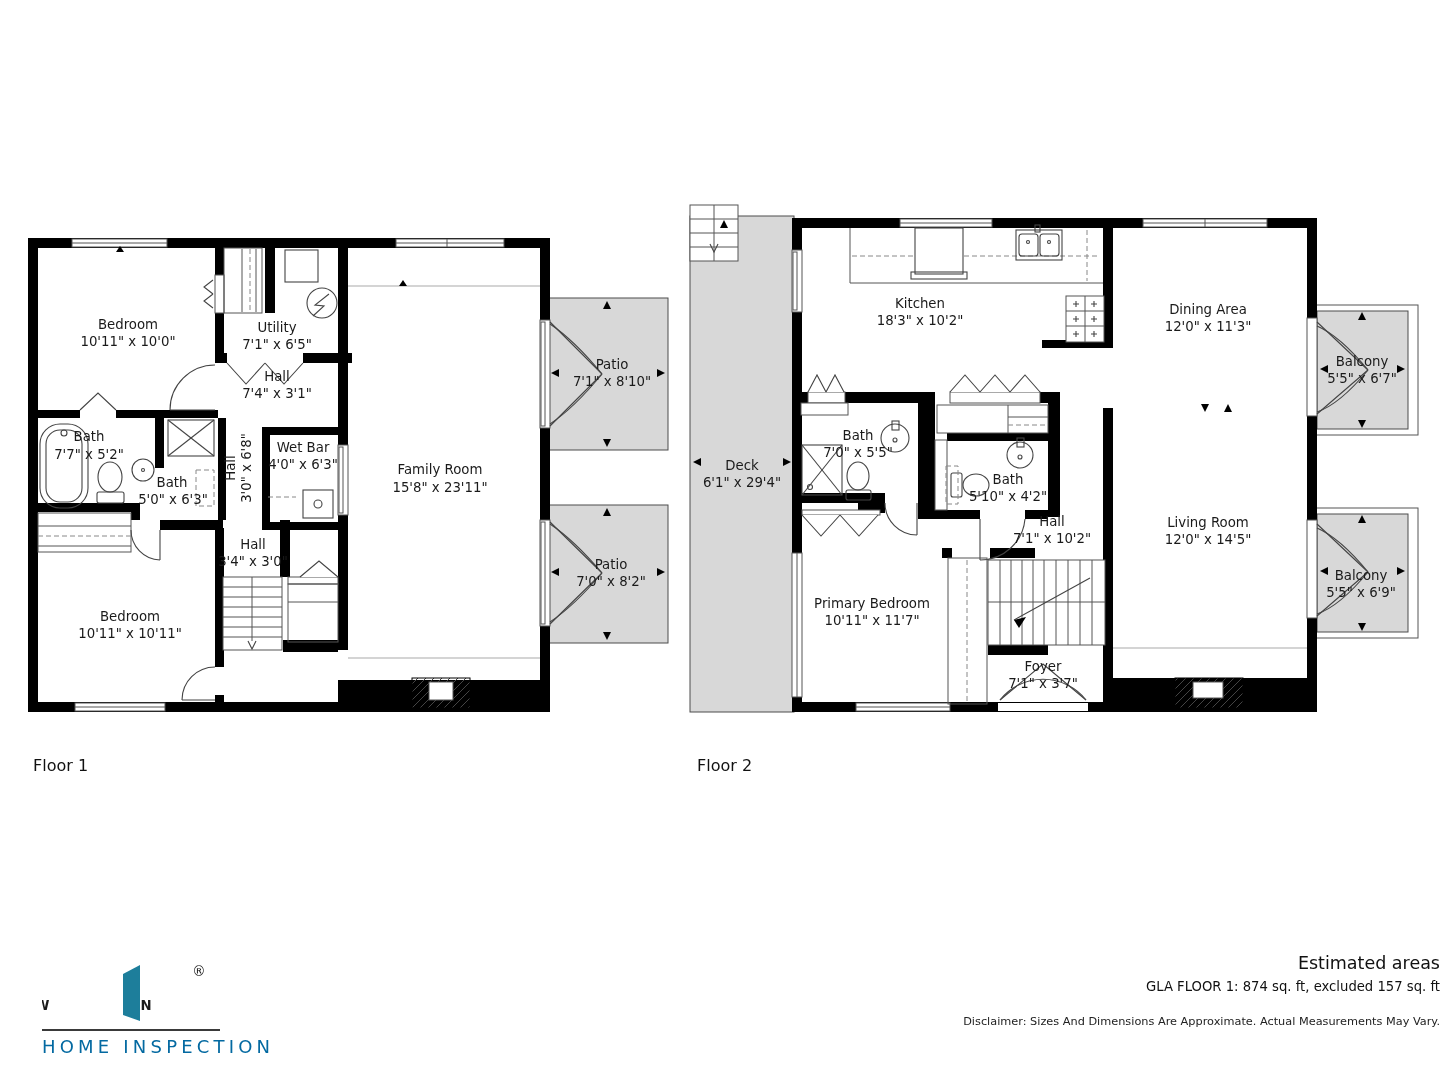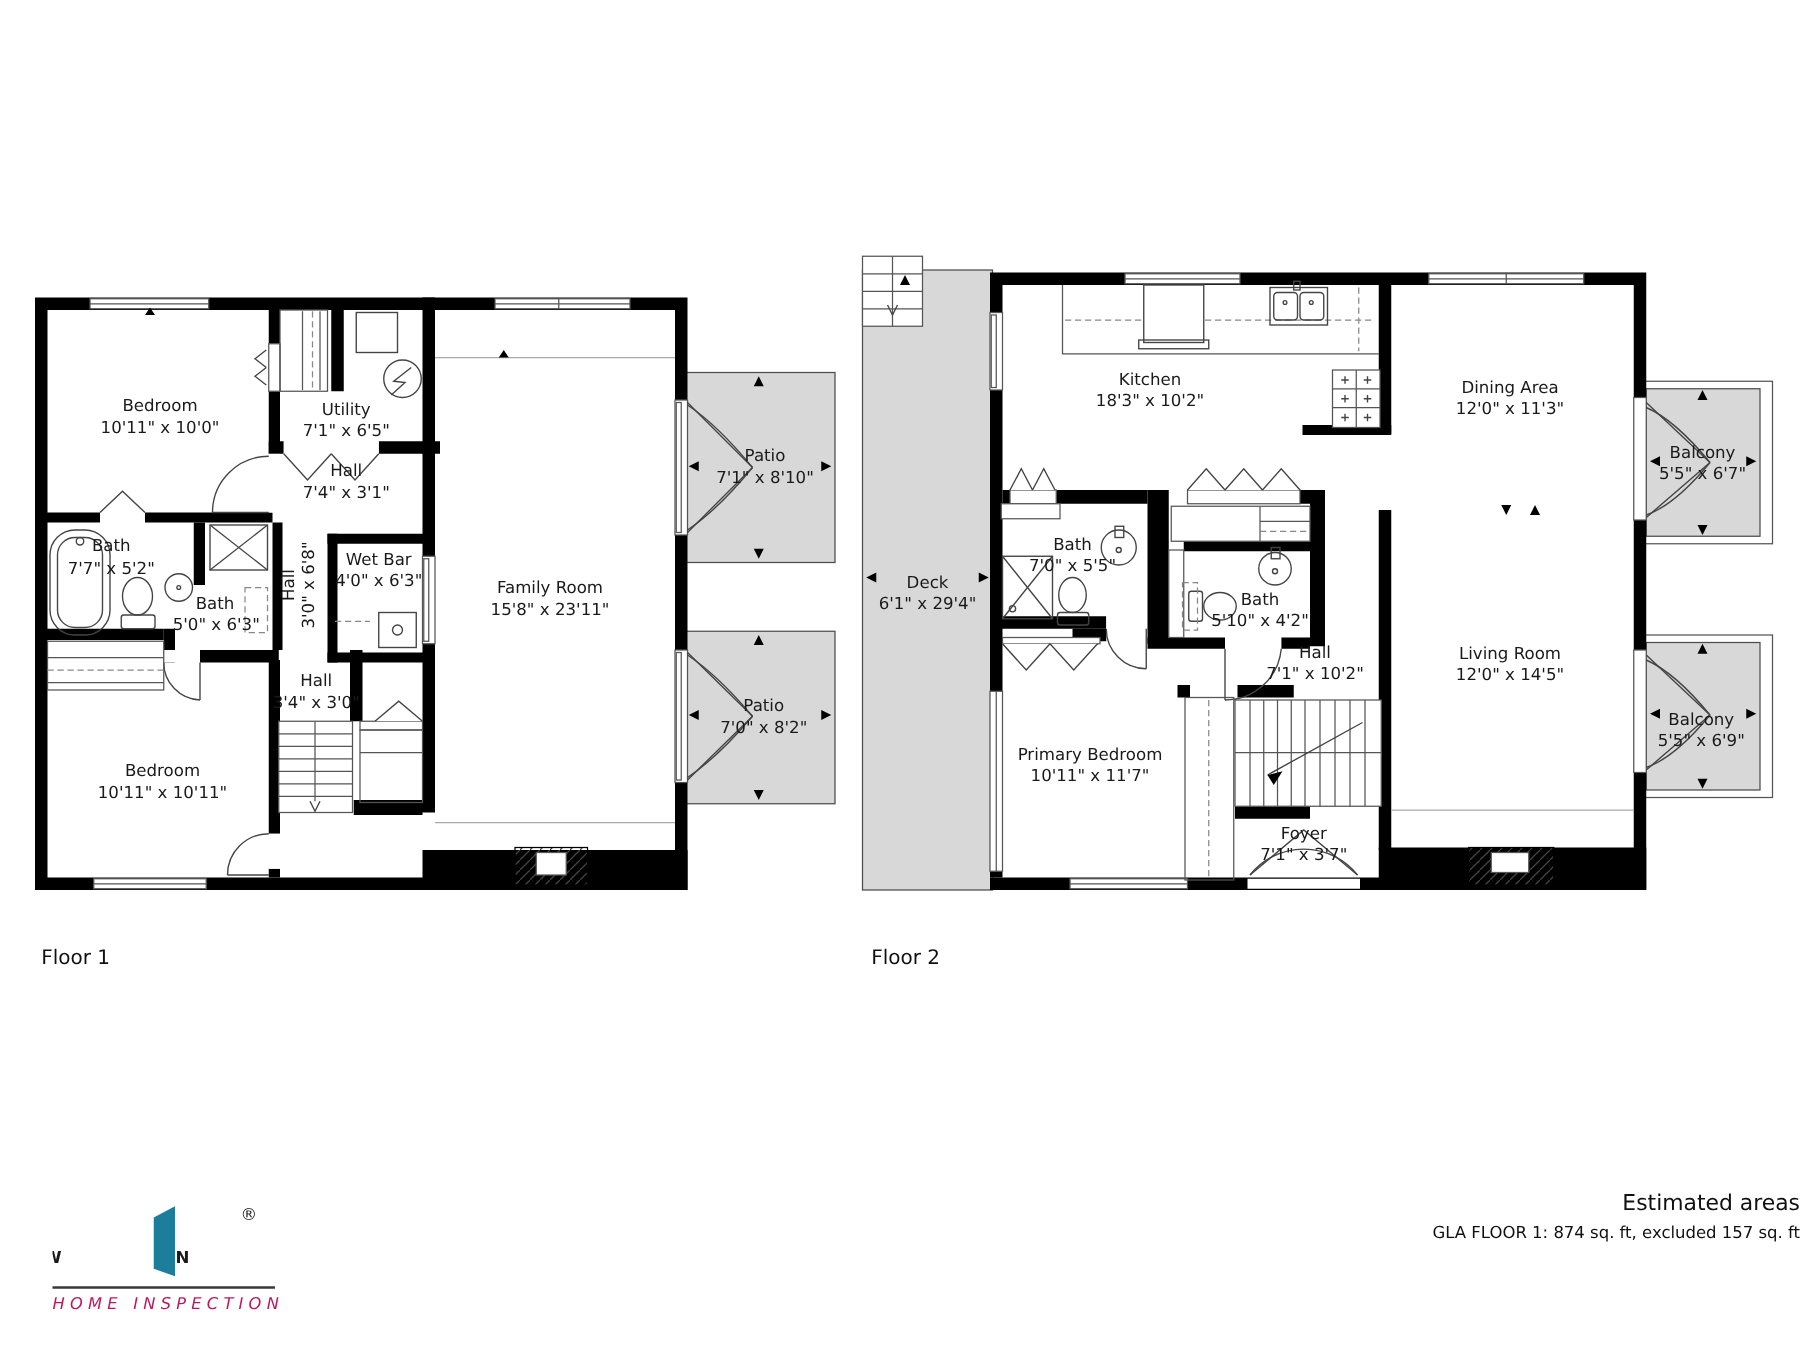--- a/index.html
+++ b/index.html
@@ -17,21 +17,21 @@
   .wh{fill:#fff;stroke:#555;stroke-width:1;}
   .arr{fill:#000;stroke:none;}
   .caption{position:absolute;font-size:16px;color:#111;}
   .cap1{left:33px;top:756px;} .cap2{left:697px;top:756px;}
   .footer{position:absolute;top:953px;left:0;width:100%;text-align:right;color:#111;}
   .f-title{font-size:17.5px;margin-bottom:7px;}
   .f-line{font-size:13.2px;line-height:14.6px;padding-left:15px;}
   .f-disclaimer{font-size:11.3px;margin-top:20px;color:#222;}
   .logo{position:absolute;left:42px;top:962px;width:178px;}
   .logo-line{border-top:2px solid #3a3a3a;margin:3px 0 5px 0;}
-  .logo-tagline{font-size:13px;letter-spacing:4.2px;color:#be185d;white-space:nowrap;font-weight:500;font-style:italic;}
+  .logo-tagline{font-size:18px;letter-spacing:4.2px;color:#0369a1;white-space:nowrap;font-weight:500;}
 </style>
 </head>
 <body>
 
 <div class="page">
 
 <svg class="plan" width="1440" height="1080" viewBox="0 0 1440 1080">
   <defs>
     <pattern id="hatch" patternUnits="userSpaceOnUse" width="8" height="8">
       <path d="M0,8 L8,0" stroke="#444" stroke-width="1"></path>
@@ -425,15 +425,16 @@
     <text x="104" y="48" text-anchor="start" font-size="58" font-weight="bold" fill="#1d7e9b">N</text>
     <text x="157" y="14" text-anchor="start" font-size="11" fill="#1d7e9b">®</text>
   </svg>
   <div class="logo-line"></div>
   <div class="logo-tagline">HOME INSPECTION</div>
 </div>
 
 <div class="footer">
   <div class="f-title">Estimated areas</div>
   <div class="f-line">GLA FLOOR 1: 874 sq. ft, excluded 157 sq. ft</div>
+  <div class="f-disclaimer">Disclaimer: Sizes And Dimensions Are Approximate. Actual Measurements May Vary.</div>
 </div>
 
 </div>
 
 </body></html>

